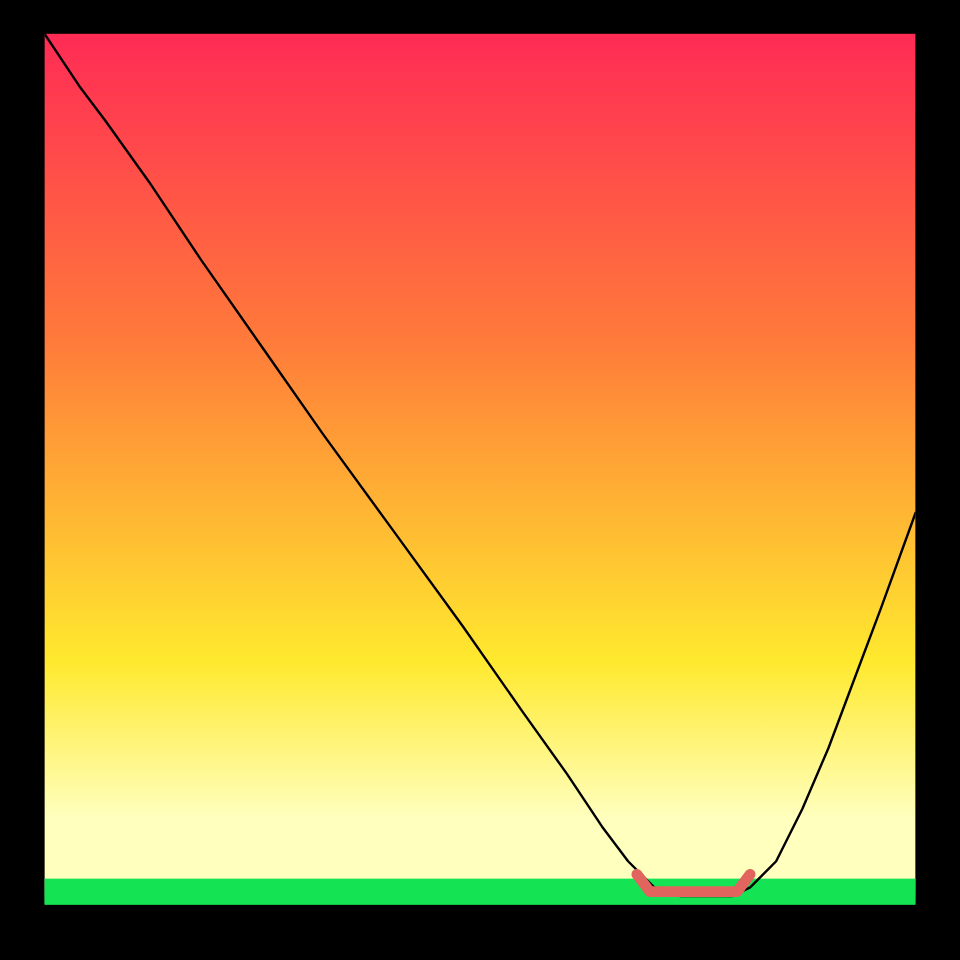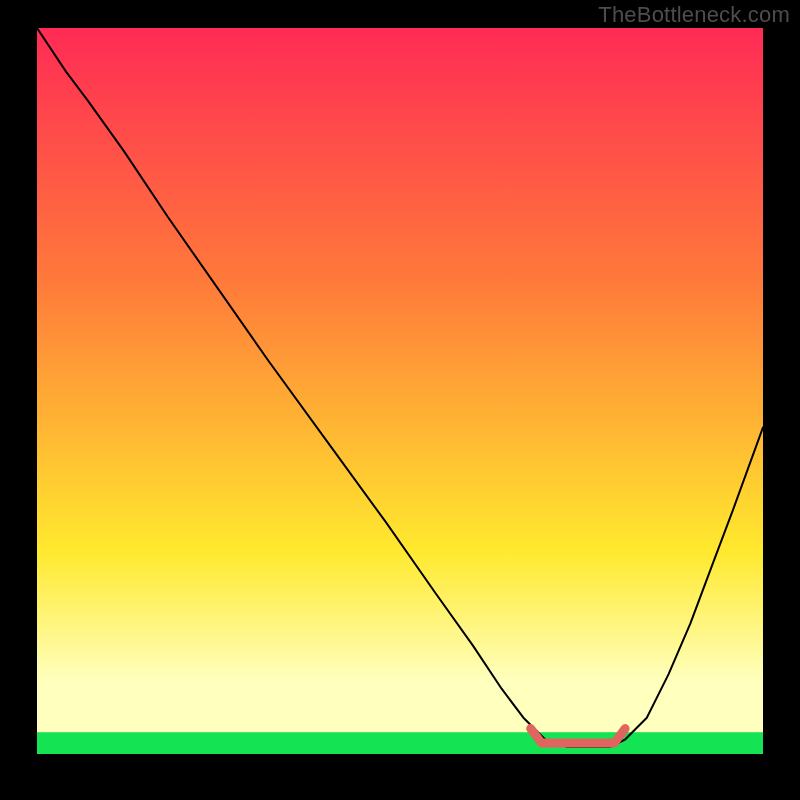--- a/index.html
+++ b/index.html
@@ -38,21 +38,20 @@
     display: block;
     width: 100%;
     height: 100%;
   }
 </style>
 </head>
 <body>
 
 <div class="frame">
 
-  <div class="watermark">TheBottleneck.com</div>
 
   <div class="plot-area">
     <svg class="plot-svg" viewBox="0 0 726 726" preserveAspectRatio="none">
       <defs>
         <linearGradient id="bg-grad" x1="0" y1="0" x2="0" y2="1">
           <stop id="g0" offset="0%" stop-color="#ff2b55"></stop>
           <stop id="g1" offset="35%" stop-color="#ff7a3a"></stop>
           <stop id="g2" offset="72%" stop-color="#ffe92e"></stop>
           <stop id="g3" offset="90%" stop-color="#ffffbe"></stop>
           <stop id="g4" offset="97%" stop-color="#ffffbe"></stop>

